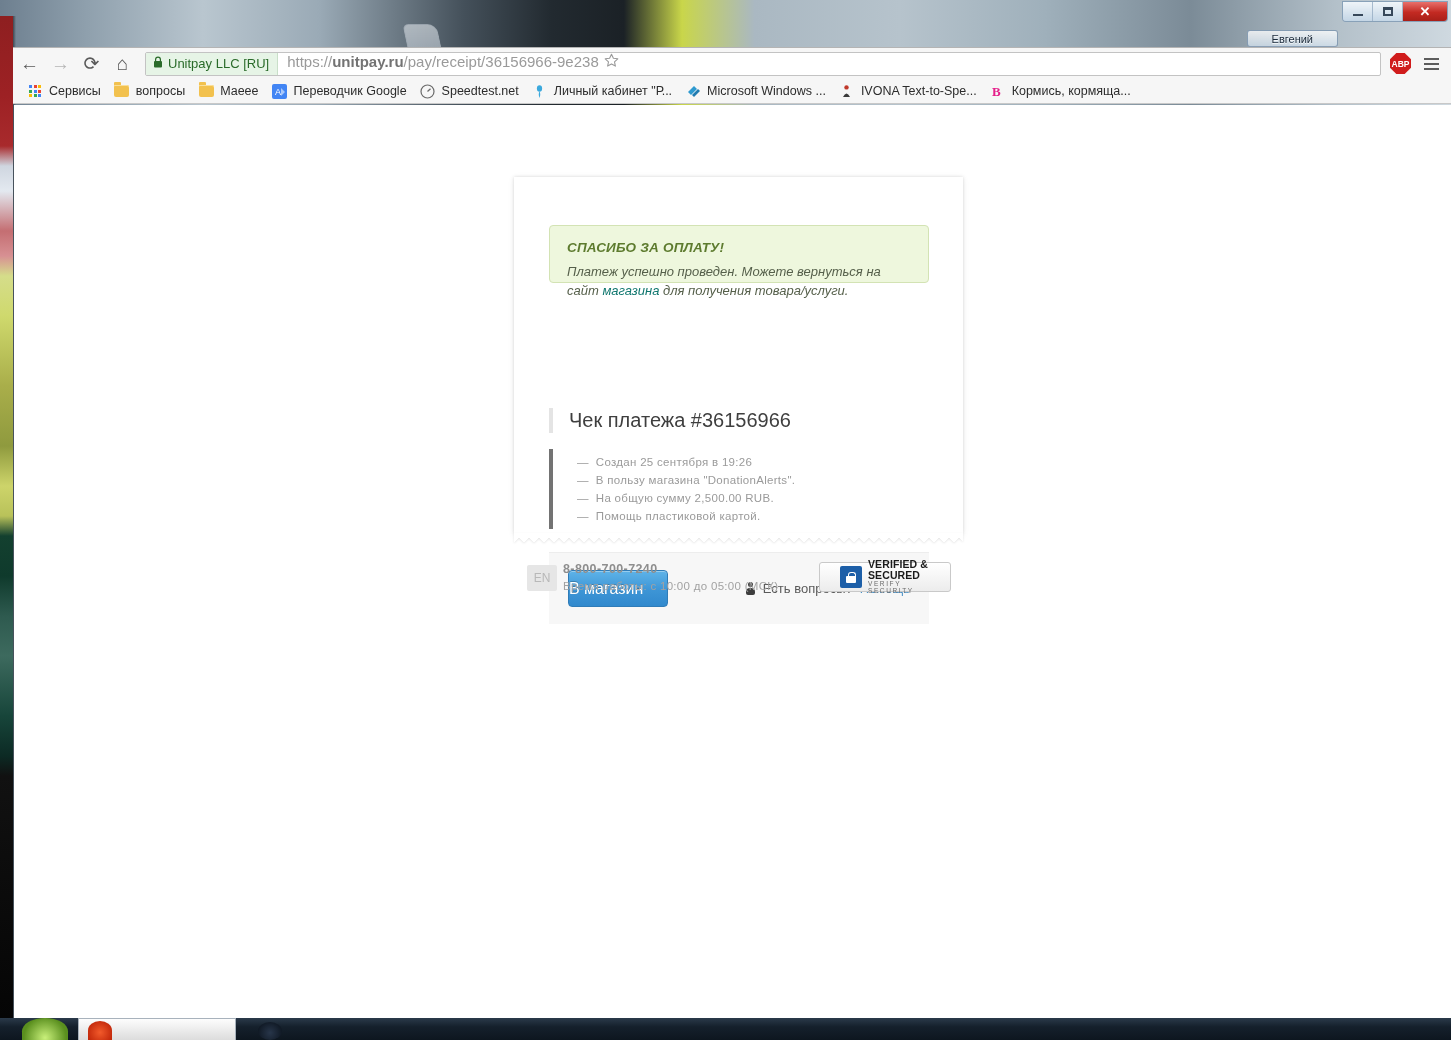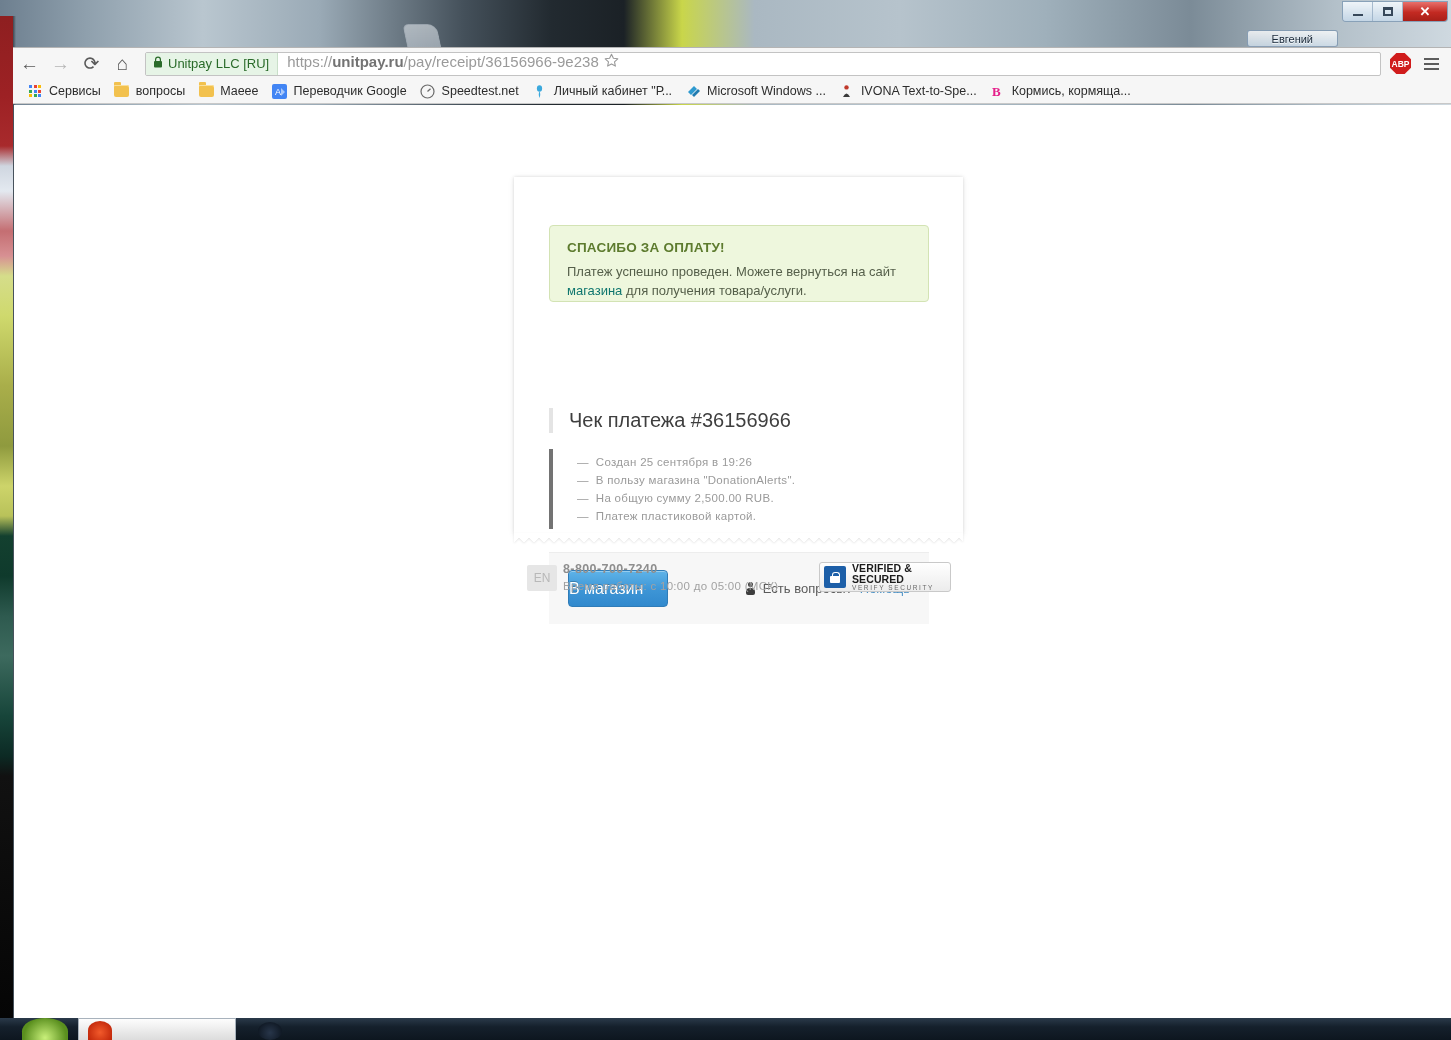--- a/index.html
+++ b/index.html
@@ -207,25 +207,26 @@
   }
   #receipt-teeth {
     position: absolute; left: 500px; top: 428px; width: 449px; height: 9px;
     background:
       linear-gradient(135deg, #ffffff 50%, transparent 50%) 0 0/10px 9px repeat-x,
       linear-gradient(-135deg, #ffffff 50%, transparent 50%) 0 0/10px 9px repeat-x;
     filter: drop-shadow(0 1px 1px rgba(0,0,0,.09));
   }
 
   #alert {
-    position: absolute; left: 535px; top: 120px; width: 380px; height: 77px;
+    position: absolute; left: 535px; top: 120px; width: 380px; height: 58px;
     background: #eef7dd;
     border: 1px solid #d3e3b4;
     border-radius: 4px;
     padding: 14px 17px 0 17px;
+    font-style: italic;
   }
   #alert-title {
     font-size: 13.5px; font-weight: bold; color: #5d7b2e;
     letter-spacing: .2px; margin: 0 0 7px 0;
   }
   #alert-body { font-size: 13px; color: #555f4a; line-height: 19px; }
   #alert-body a { color: #0f766e; text-decoration: none; }
 
   #receipt-heading {
     position: absolute; left: 535px; top: 303px; width: 380px;
@@ -287,21 +288,21 @@
   }
   #hours {
     position: absolute; left: 49px; top: 23px;
     font-size: 11.5px; color: #a2a2a2; letter-spacing: .3px;
   }
   #seal {
     position: absolute; left: 305px; top: 5px; width: 132px; height: 30px;
     background: linear-gradient(180deg, #ffffff, #ececec);
     border: 1px solid #c9c9c9;
     border-radius: 3px;
-    display: flex; align-items: center; padding: 0 4px;
+    display: flex; align-items: center; padding: 0 20px;
   }
   #seal-lock {
     width: 22px; height: 22px; flex: 0 0 22px;
     background: #1d5fa8; border-radius: 2px;
     display:flex; align-items:center; justify-content:center;
     margin-right: 6px;
   }
   .lock-glyph { width: 10px; height: 11px; position: relative; }
   .lock-glyph:before {
     content:""; position:absolute; left:2px; top:0; width:6px; height:6px;
@@ -555,21 +556,21 @@
     <div class="detail-line">
       <span class="dash">—</span><span>Создан 25 сентября в 19:26</span>
     </div>
     <div class="detail-line">
       <span class="dash">—</span><span>В пользу магазина "DonationAlerts".</span>
     </div>
     <div class="detail-line">
       <span class="dash">—</span><span>На общую сумму 2,500.00 RUB.</span>
     </div>
     <div class="detail-line">
-      <span class="dash">—</span><span>Платеж пластиковой картой.</span>
+      <span class="dash">—</span><span>Помощь пластиковой картой.</span>
     </div>
   </div>
 
   <div id="actions">
     <div id="shop-btn">
       <span>В магазин</span>
     </div>
     <div id="support">
       <span class="person-ico"></span>
       <span>Есть вопросы?</span>

